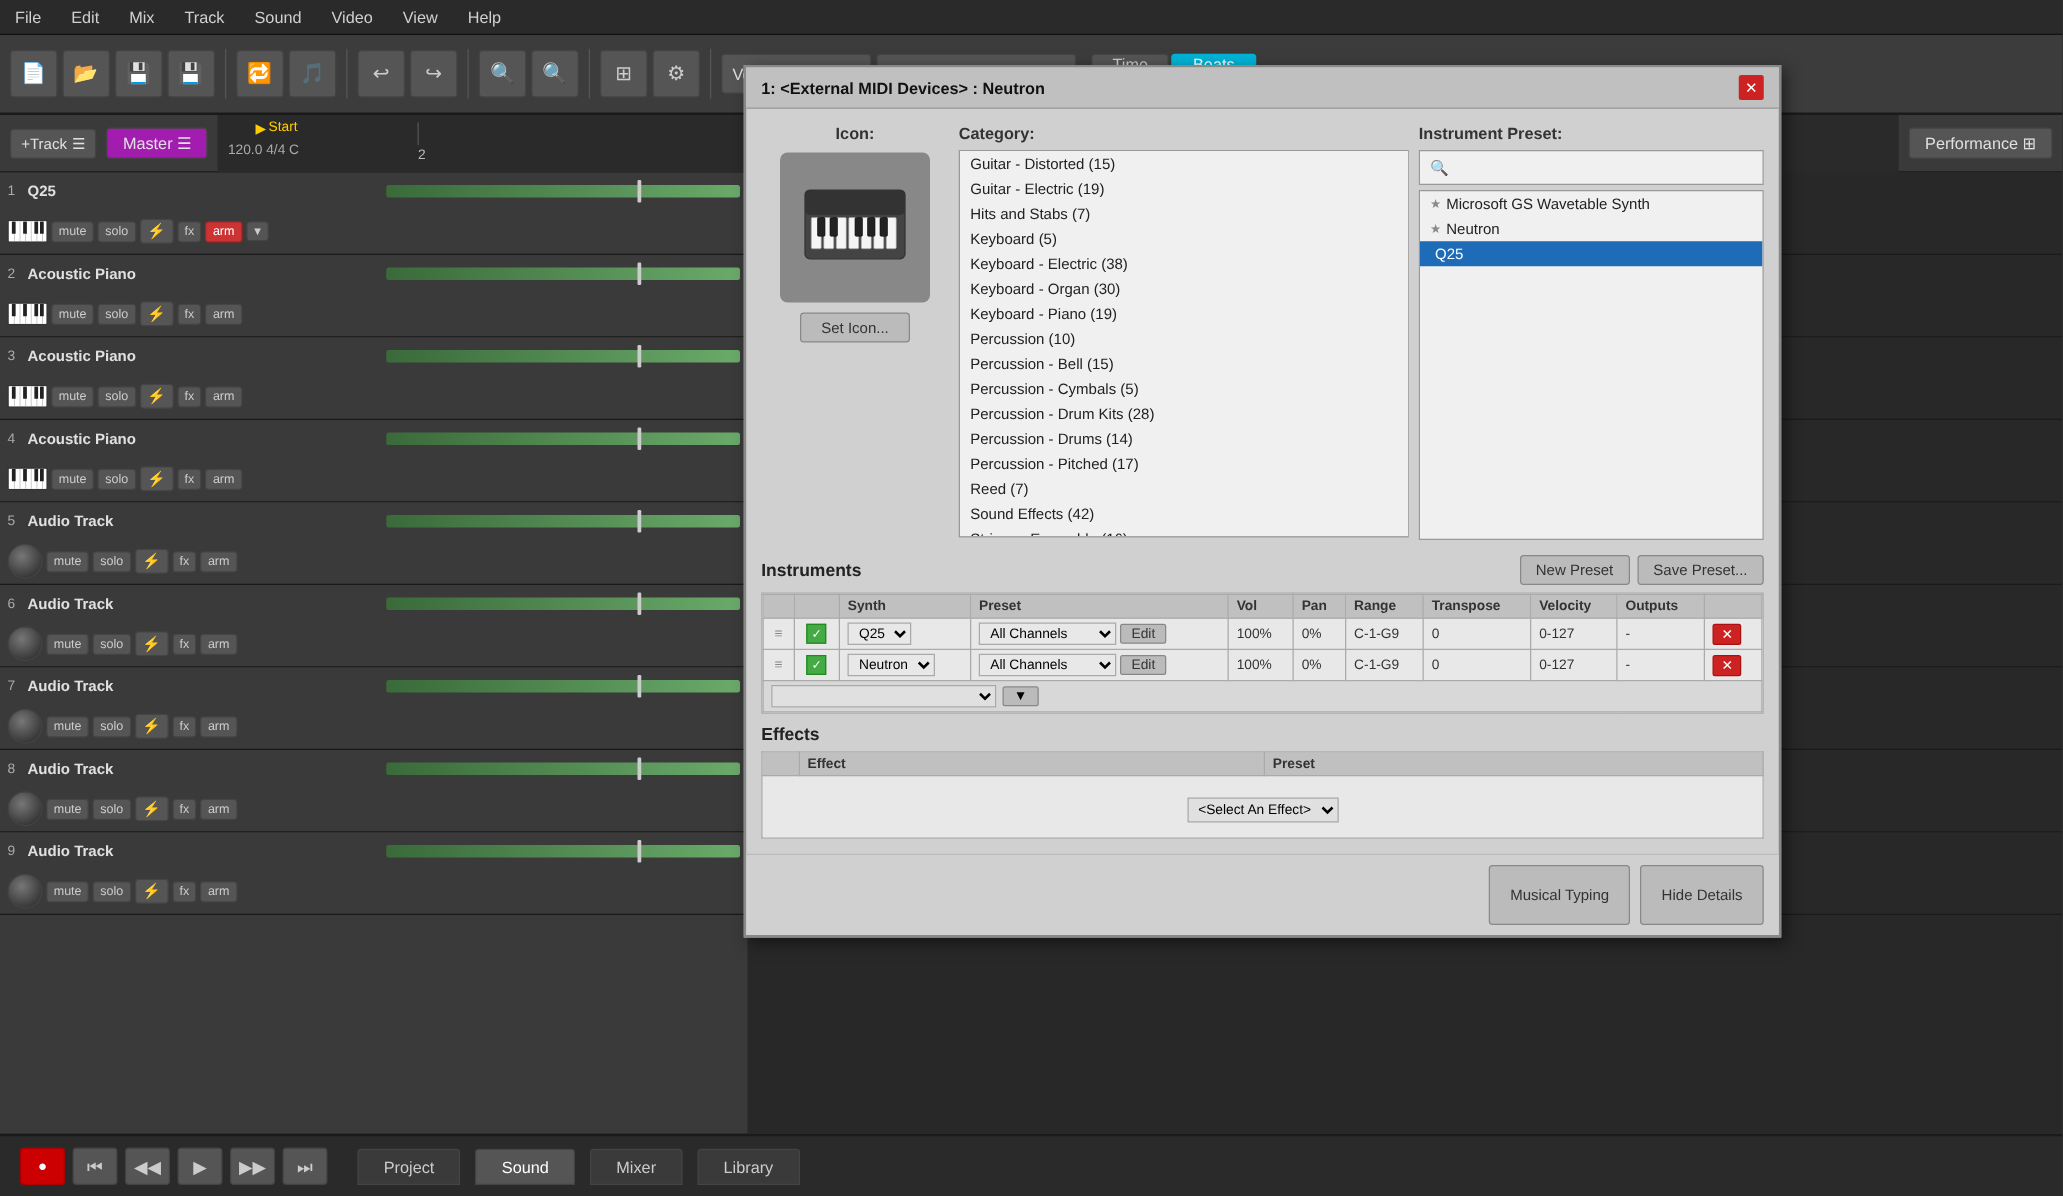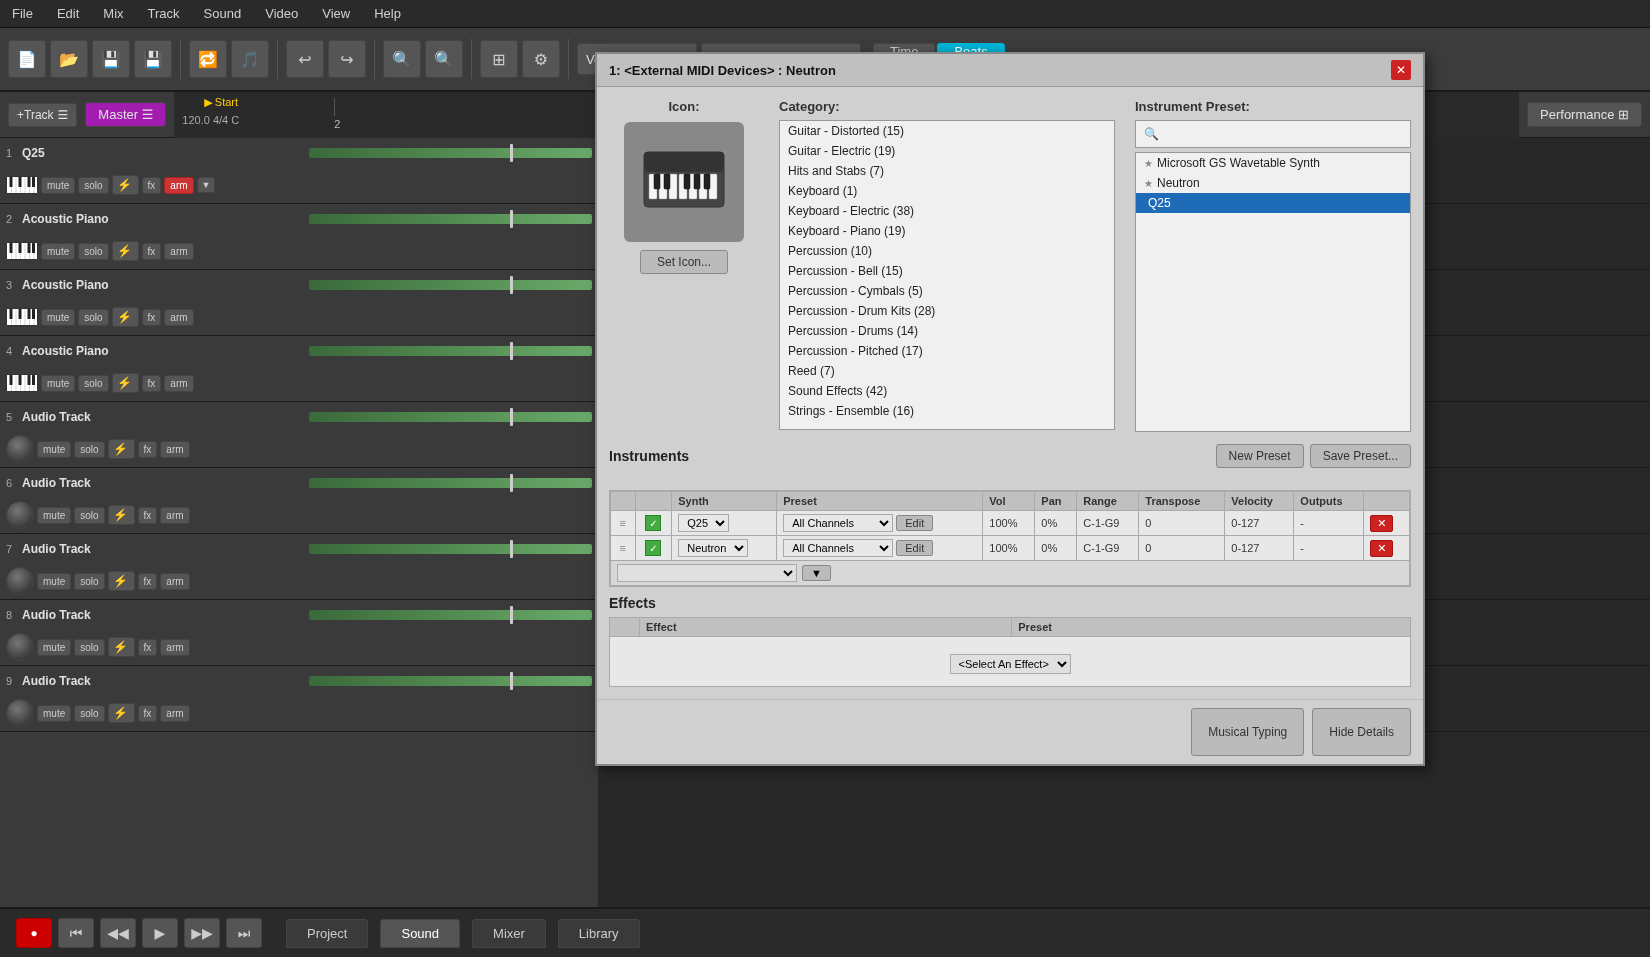--- a/index.html
+++ b/index.html
@@ -41,41 +41,41 @@
     .bottom-tab.active { background: #555; color: #fff; }
 
     
     #dialog { position: absolute; left: 595px; top: 52px; width: 830px; background: #d0d0d0; border: 2px solid #888; box-shadow: 4px 4px 12px rgba(0,0,0,0.5); z-index: 100; }
     #dialog-title { background: #c0c0c0; padding: 6px 12px; display: flex; align-items: center; justify-content: space-between; border-bottom: 1px solid #999; }
     #dialog-title-text { color: #111; font-size: 13px; font-weight: bold; }
     .dialog-close { background: #cc2222; border: none; color: #fff; width: 20px; height: 20px; display: flex; align-items: center; justify-content: center; cursor: pointer; font-size: 12px; border-radius: 2px; }
     #dialog-body { padding: 12px; }
     
     
-    #dialog-top { display: flex; gap: 20px; margin-bottom: 12px; }
+    #dialog-top { display: flex; gap: 8px; margin-bottom: 12px; }
     #icon-section { display: flex; flex-direction: column; align-items: center; gap: 8px; width: 150px; }
     .icon-label { color: #333; font-size: 13px; font-weight: bold; }
     .icon-display { width: 120px; height: 120px; background: #888; border-radius: 6px; display: flex; align-items: center; justify-content: center; }
     .set-icon-btn { background: #bbb; border: 1px solid #888; border-radius: 3px; padding: 4px 16px; cursor: pointer; font-size: 12px; color: #333; }
     
     #category-section { flex: 1; }
     .section-label { color: #333; font-size: 13px; font-weight: bold; margin-bottom: 6px; }
     #category-list { height: 310px; background: #f0f0f0; border: 1px solid #999; overflow-y: scroll; }
     .cat-item { padding: 3px 8px; color: #222; font-size: 12px; cursor: pointer; }
     
     #preset-section { width: 276px; }
     #preset-search { width: 100%; height: 28px; background: #f0f0f0; border: 1px solid #999; padding: 0 8px; margin-bottom: 4px; font-size: 12px; }
     #preset-list { height: 280px; background: #f0f0f0; border: 1px solid #999; overflow-y: auto; }
     .preset-item { padding: 3px 8px; color: #222; font-size: 12px; cursor: pointer; display: flex; align-items: center; gap: 4px; }
     .preset-item.selected { background: #1e6bb8; color: #fff; }
     .star { color: #888; font-size: 10px; }
 
     
     #instruments-section { background: #d0d0d0; margin-bottom: 8px; }
-    #instruments-header { display: flex; align-items: center; justify-content: space-between; margin-bottom: 22px; }
+    #instruments-header { display: flex; align-items: center; justify-content: space-between; margin-bottom: 6px; }
     .instruments-label { color: #222; font-size: 14px; font-weight: bold; }
     .new-preset-btn { background: #bbb; border: 1px solid #888; border-radius: 3px; padding: 4px 12px; cursor: pointer; font-size: 12px; color: #333; }
     .save-preset-btn { background: #bbb; border: 1px solid #888; border-radius: 3px; padding: 4px 12px; cursor: pointer; font-size: 12px; color: #333; }
     
     #instruments-table { width: 100%; border-collapse: collapse; background: #e0e0e0; }
     #instruments-table th { background: #c0c0c0; border: 1px solid #aaa; padding: 3px 6px; font-size: 11px; color: #333; text-align: left; }
     #instruments-table td { border: 1px solid #aaa; padding: 3px 6px; font-size: 11px; color: #333; background: #e8e8e8; }
     .synth-dropdown { background: #e8e8e8; border: 1px solid #aaa; font-size: 11px; padding: 1px 4px; cursor: pointer; }
     .edit-btn { background: #bbb; border: 1px solid #888; border-radius: 2px; padding: 1px 8px; cursor: pointer; font-size: 11px; color: #333; }
     .del-btn { background: #cc2222; border: 1px solid #aa1111; border-radius: 2px; padding: 1px 6px; cursor: pointer; font-size: 11px; color: #fff; }
@@ -453,22 +453,23 @@
         </div>
         <button class="set-icon-btn">Set Icon...</button>
       </div>
 
       <div id="category-section">
         <div class="section-label">Category:</div>
         <div id="category-list">
         <div class="cat-item">Guitar - Distorted (15)</div>
             <div class="cat-item">Guitar - Electric (19)</div>
             <div class="cat-item">Hits and Stabs (7)</div>
-            <div class="cat-item">Keyboard (1)</div>
+            <div class="cat-item">Keyboard (5)</div>
             <div class="cat-item">Keyboard - Electric (38)</div>
+            <div class="cat-item">Keyboard - Organ (30)</div>
             <div class="cat-item">Keyboard - Piano (19)</div>
             <div class="cat-item">Percussion (10)</div>
             <div class="cat-item">Percussion - Bell (15)</div>
             <div class="cat-item">Percussion - Cymbals (5)</div>
             <div class="cat-item">Percussion - Drum Kits (28)</div>
             <div class="cat-item">Percussion - Drums (14)</div>
             <div class="cat-item">Percussion - Pitched (17)</div>
             <div class="cat-item">Reed (7)</div>
             <div class="cat-item">Sound Effects (42)</div>
             <div class="cat-item">Strings - Ensemble (16)</div>

